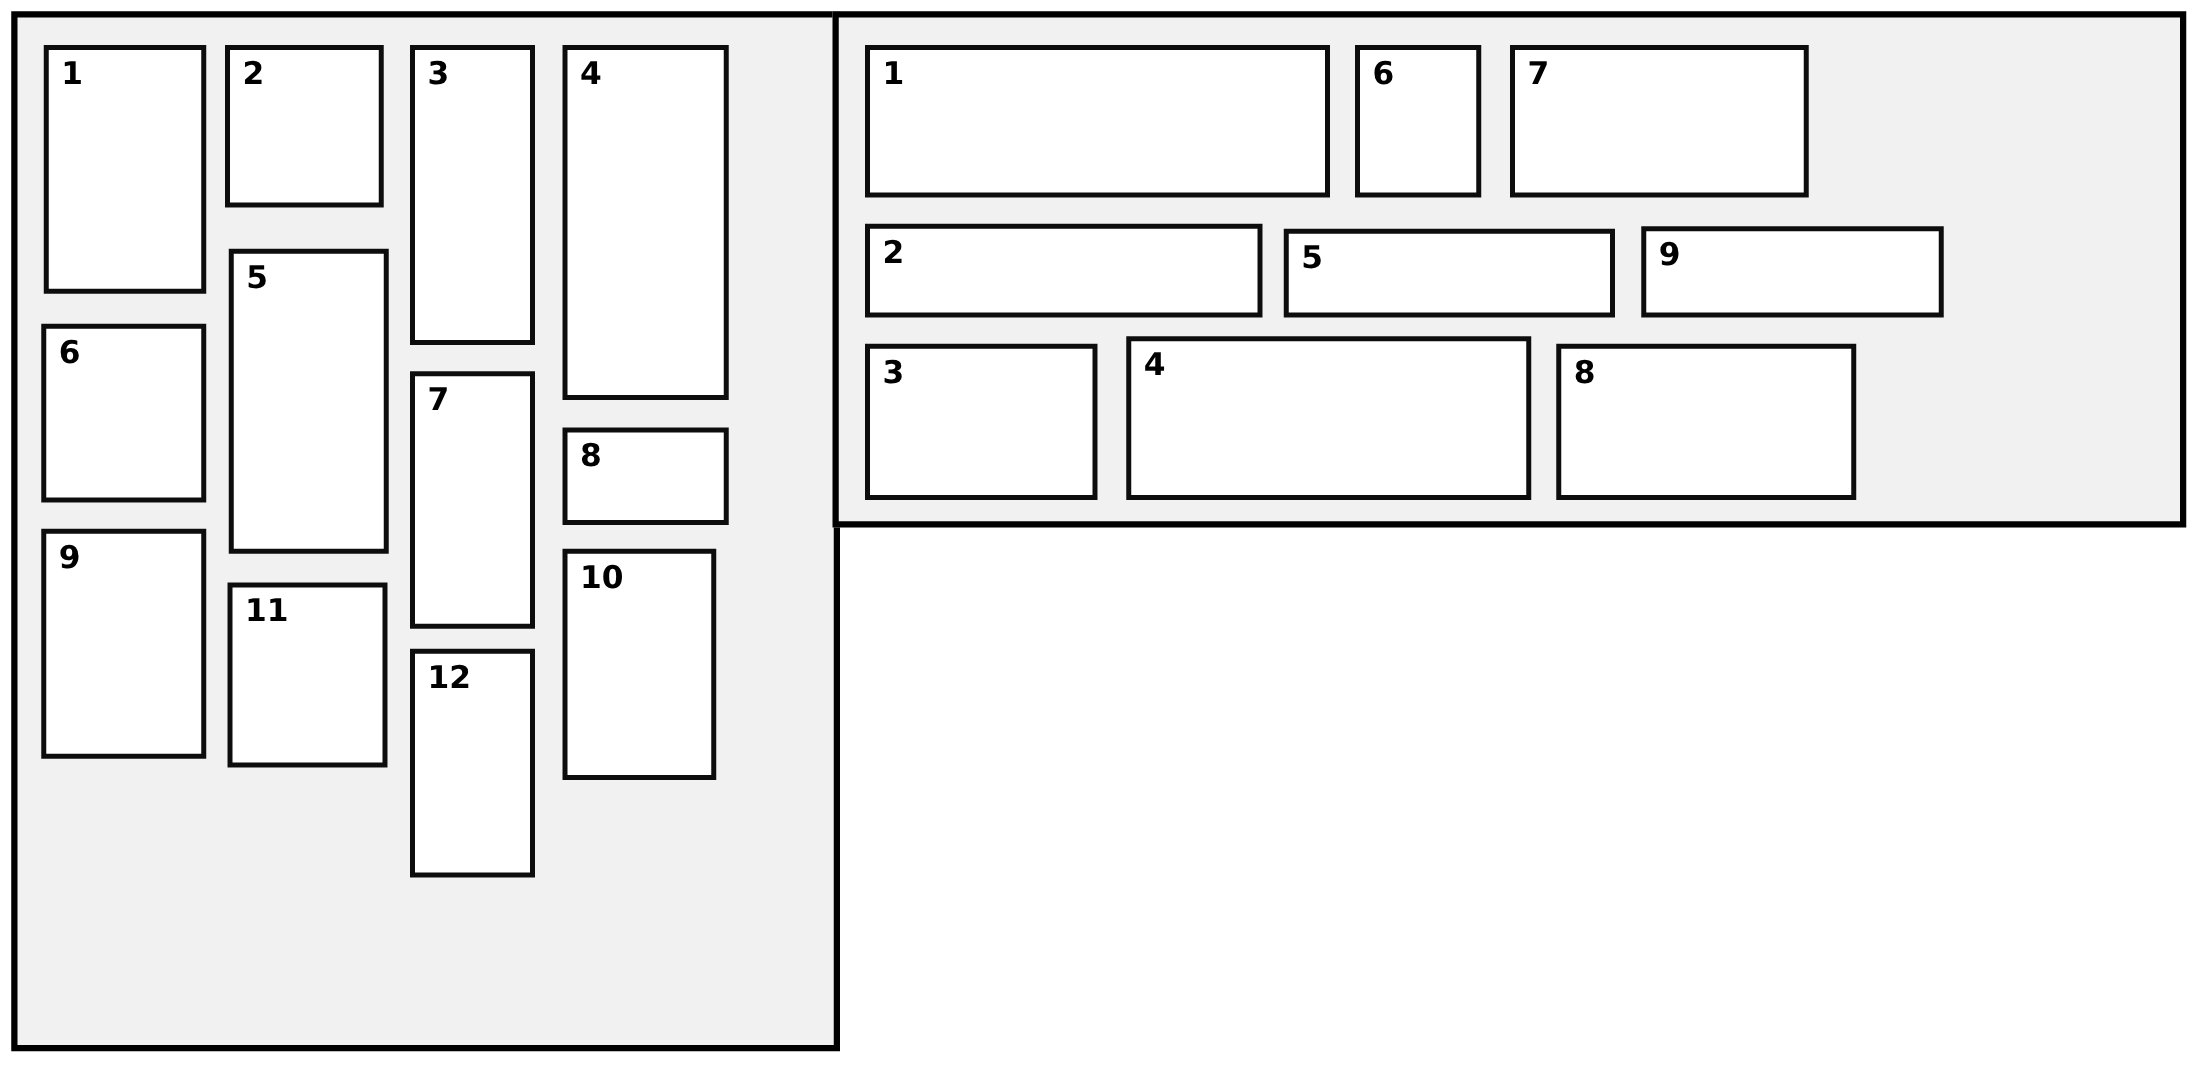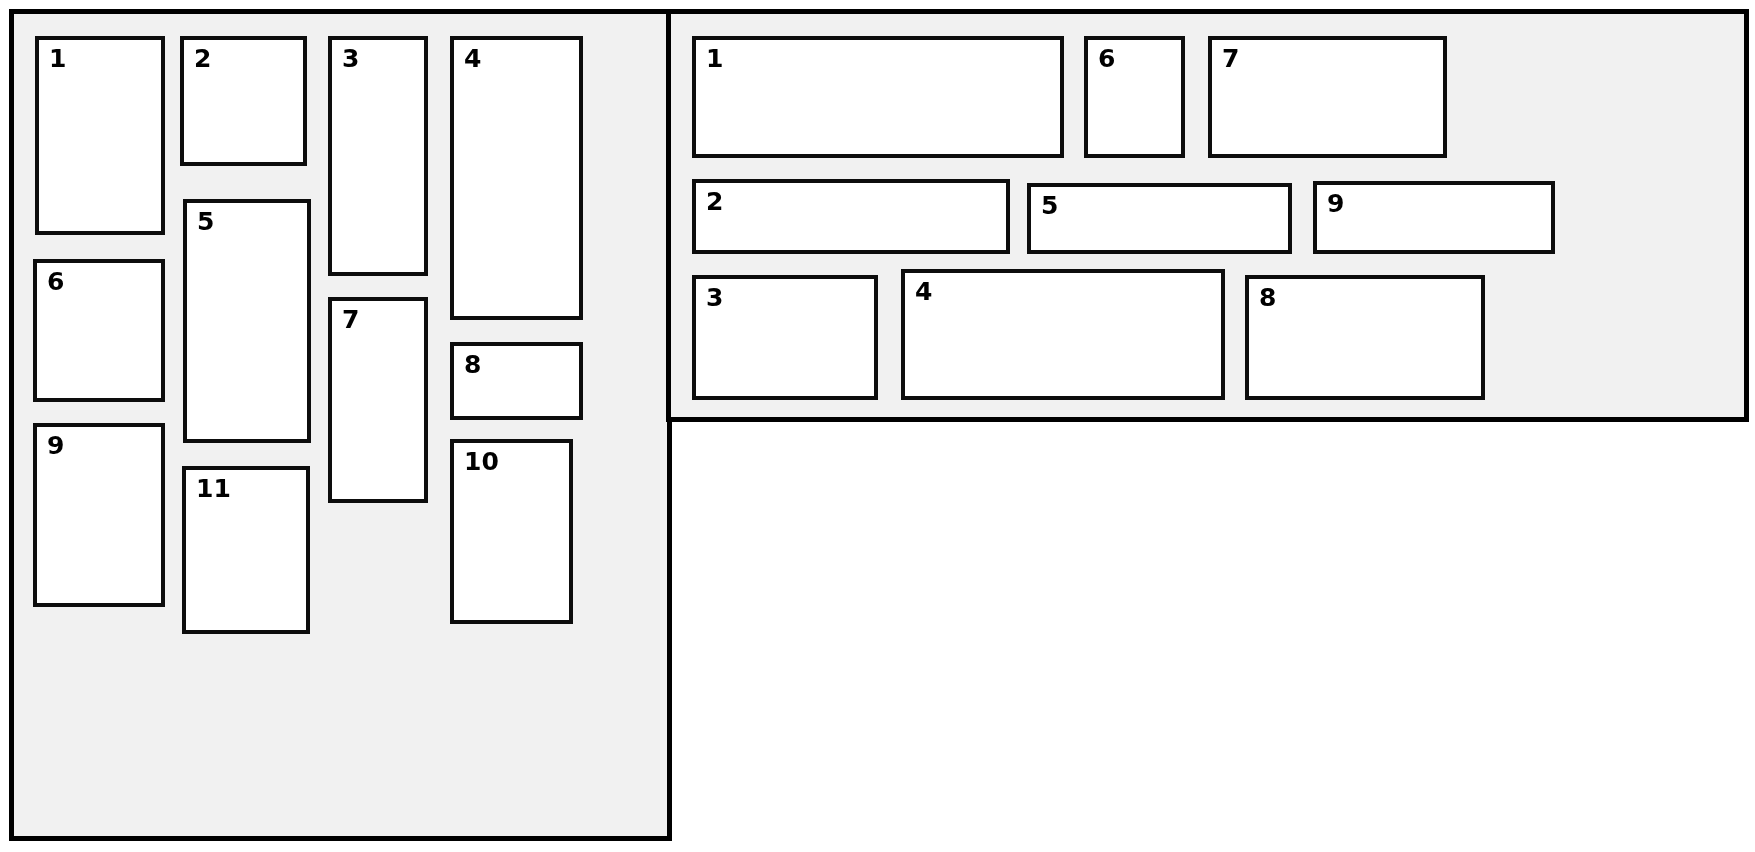--- a/index.html
+++ b/index.html
@@ -71,22 +71,25 @@
       </div>
       <div class="cell" style="left: 436px; top: 328px; width: 133px; height: 78px; background: rgb(255, 255, 255);">
         <span class="cell-label">8</span>
       </div>
       <div class="cell" style="left: 19px; top: 409px; width: 132px; height: 184px; background: rgb(255, 255, 255);">
         <span class="cell-label">9</span>
       </div>
       <div class="cell" style="left: 436px; top: 425px; width: 123px; height: 185px; background: rgb(255, 255, 255);">
         <span class="cell-label">10</span>
       </div>
-      <div class="cell" style="left: 168px; top: 452px; width: 128px; height: 168px; background: rgb(255, 255, 255);">
+      <div class="cell" style="left: 168px; top: 452px; width: 128px; height: 148px; background: rgb(255, 255, 255);">
         <span class="cell-label">11</span>
+      </div>
+      <div class="cell" style="left: 314px; top: 505px; width: 100px; height: 183px; background: rgb(255, 255, 255);">
+        <span class="cell-label">12</span>
       </div>
     </div>
     <div class="panel" style="left: 666px; top: 9px; width: 1083px; height: 413px; background: rgb(241, 241, 241); border-color: rgb(0, 0, 0);">
       <div class="cell" style="left: 21px; top: 22px; width: 372px; height: 122px; background: rgb(255, 255, 255);">
         <span class="cell-label">1</span>
       </div>
       <div class="cell" style="left: 413px; top: 22px; width: 101px; height: 122px; background: rgb(255, 255, 255);">
         <span class="cell-label">6</span>
       </div>
       <div class="cell" style="left: 537px; top: 22px; width: 239px; height: 122px; background: rgb(255, 255, 255);">

